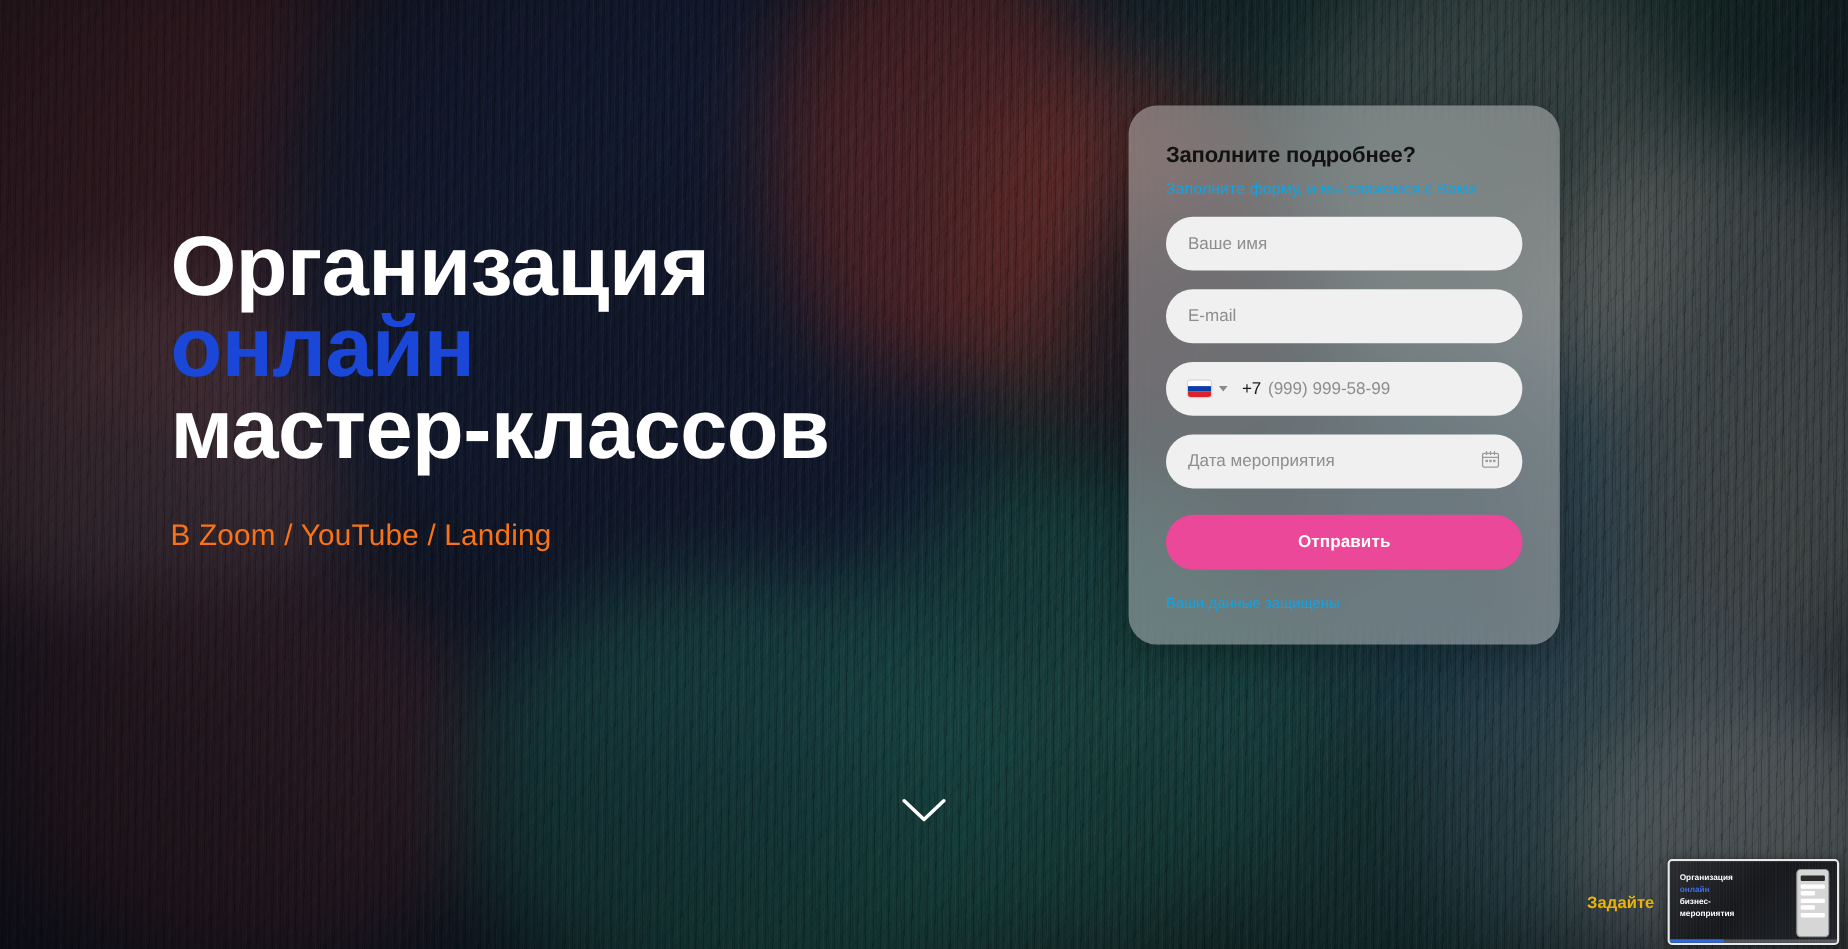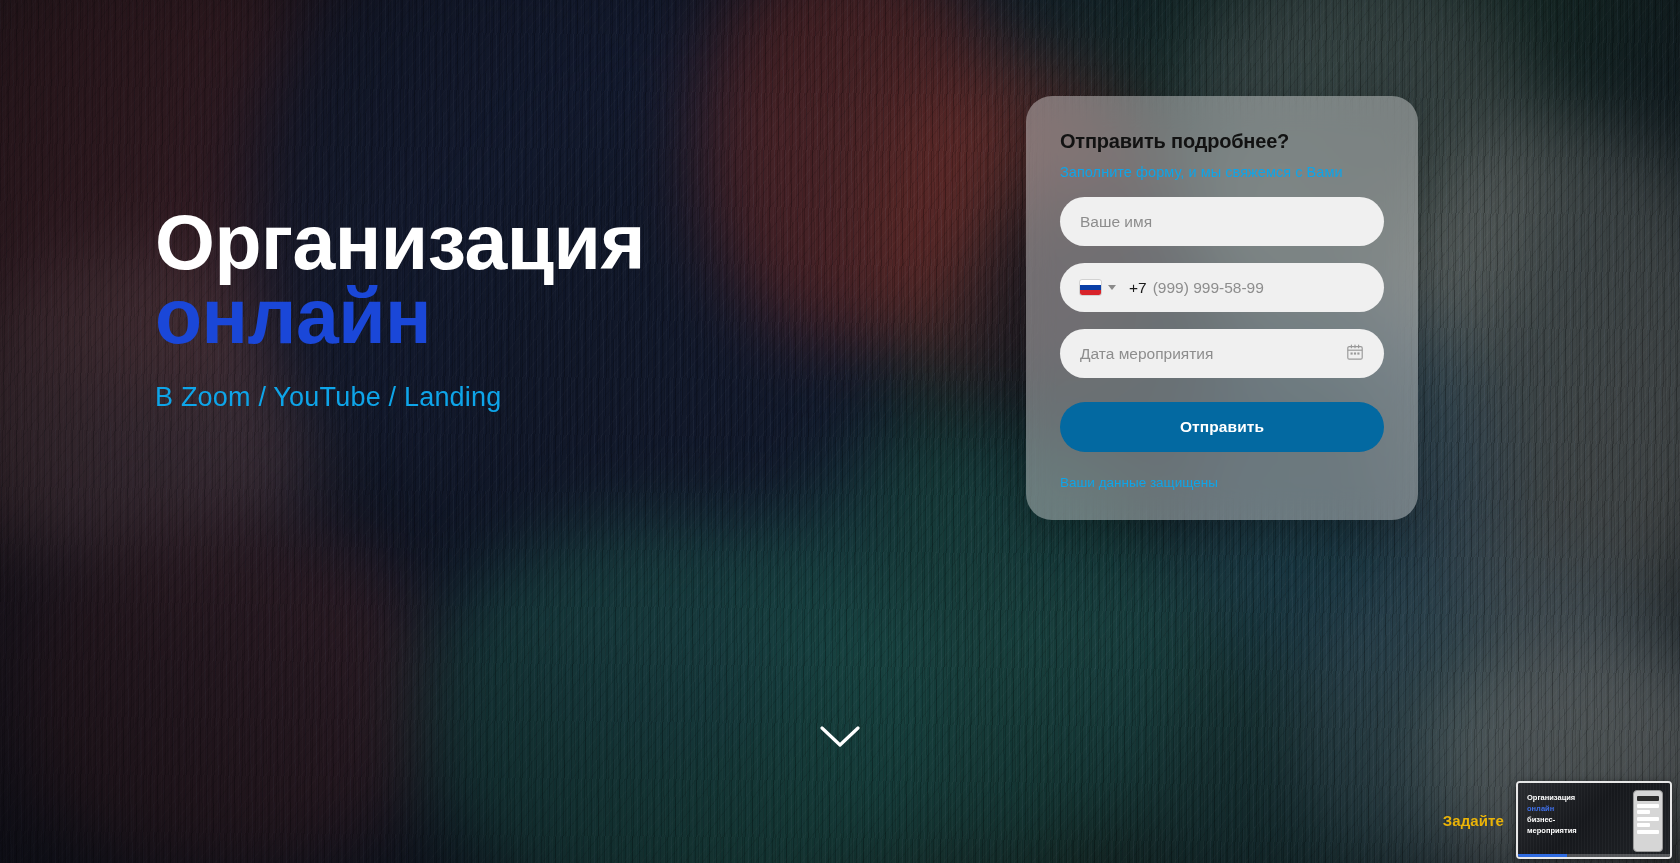--- a/index.html
+++ b/index.html
@@ -83,21 +83,21 @@
   
   #headline-block {
     position:absolute; left:155px; top:206px; width:820px; z-index:5;
   }
   .h-line {
     font-size:77px; line-height:0.96; font-weight:700; color:#ffffff;
     letter-spacing:-0.5px; white-space:nowrap;
   }
   .h-line.accent { color:#1a47d8; }
   #hero-subtitle {
-    margin-top:28px; font-size:27px; font-weight:300; color:#0ea5e9;
+    margin-top:43px; font-size:27px; font-weight:300; color:#f97316;
     letter-spacing:0.2px; white-space:nowrap;
   }
 
   
   #lead-form-card {
     position:absolute; left:1026px; top:96px; width:392px;
     border-radius:26px; padding:34px 34px 30px 34px; z-index:6;
     background:rgba(224,224,224,0.42);
     backdrop-filter:blur(16px); -webkit-backdrop-filter:blur(16px);
     box-shadow:0 10px 40px rgba(0,0,0,0.25);
@@ -129,21 +129,21 @@
   .caret {
     width:0; height:0; border-left:4.5px solid transparent;
     border-right:4.5px solid transparent; border-top:5.5px solid #8a8a8a;
   }
   .phone-prefix { font-size:15.5px; color:#1a1a1a; font-weight:400; margin-right:6px; }
 
   
   .cal-icon { position:absolute; right:20px; top:50%; transform:translateY(-50%); }
 
   #submit-button {
-    margin-top:24px; height:50px; border-radius:25px; background:#0369a1;
+    margin-top:24px; height:50px; border-radius:25px; background:#ec4899;
     display:flex; align-items:center; justify-content:center;
     color:#ffffff; font-size:15.5px; font-weight:700; letter-spacing:0.1px;
     border:none; width:100%; cursor:pointer; font-family:inherit;text-align:center;
   }
   #privacy-note {
     margin-top:23px; font-size:13.5px; color:#0ea5e9; font-weight:400;
   }
 
   
   #scroll-indicator {
@@ -225,31 +225,35 @@
   <div class="bristles-a"></div>
   <div class="bristles-b"></div>
   <div class="bristles-diag"></div>
   <div class="bg-darken"></div>
   <div class="vignette"></div>
 </div>
 
 <div id="headline-block">
   <div class="h-line">Организация</div>
   <div class="h-line accent">онлайн</div>
+  <div class="h-line">мастер-классов</div>
   <div id="hero-subtitle">В Zoom / YouTube / Landing</div>
 </div>
 
 <div id="lead-form-card">
-  <div id="form-title">Отправить подробнее?</div>
+  <div id="form-title">Заполните подробнее?</div>
   <div id="form-subtitle">Заполните форму, и мы свяжемся с Вами</div>
 
   <div class="field">
     <span class="field-text">Ваше имя</span>
   </div>
 
+  <div class="field">
+    <span class="field-text">E-mail</span>
+  </div>
 
   <div class="field">
     <span class="flag-wrap">
       <span class="flag">
         <i class="w"></i>
           <i class="b"></i>
           <i class="r"></i>
       </span>
       <span class="caret"></span>
     </span>

